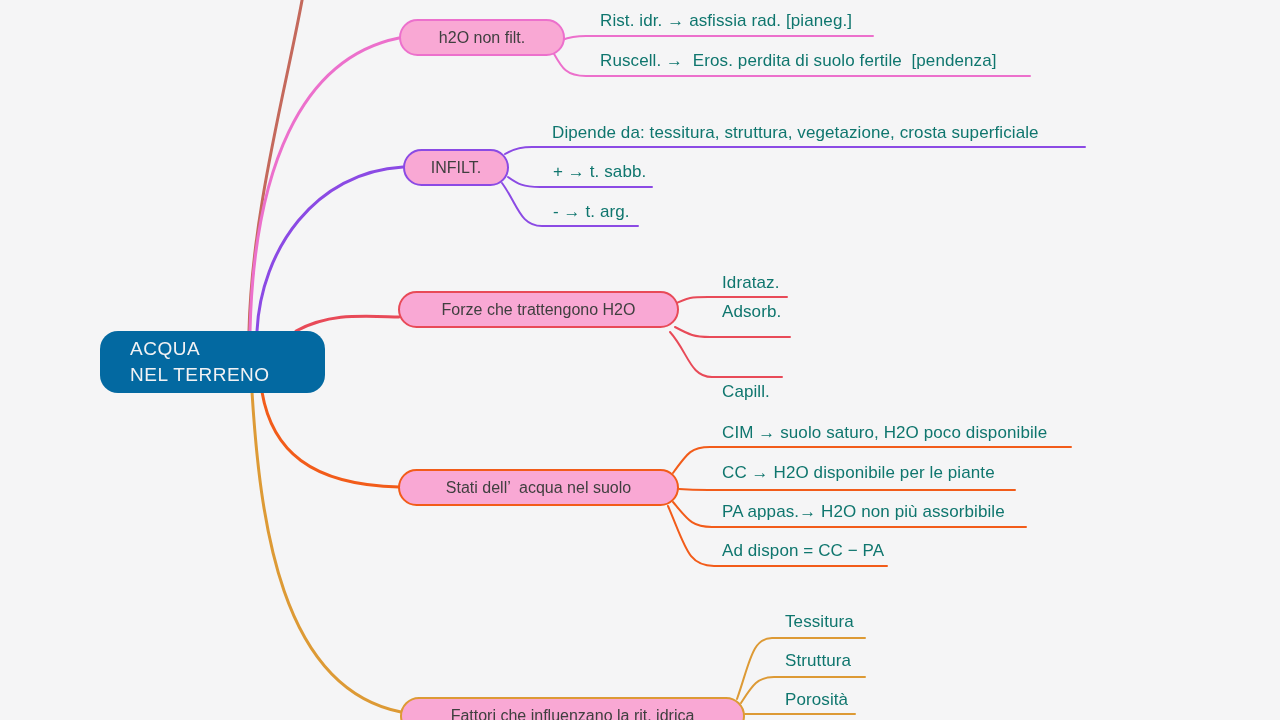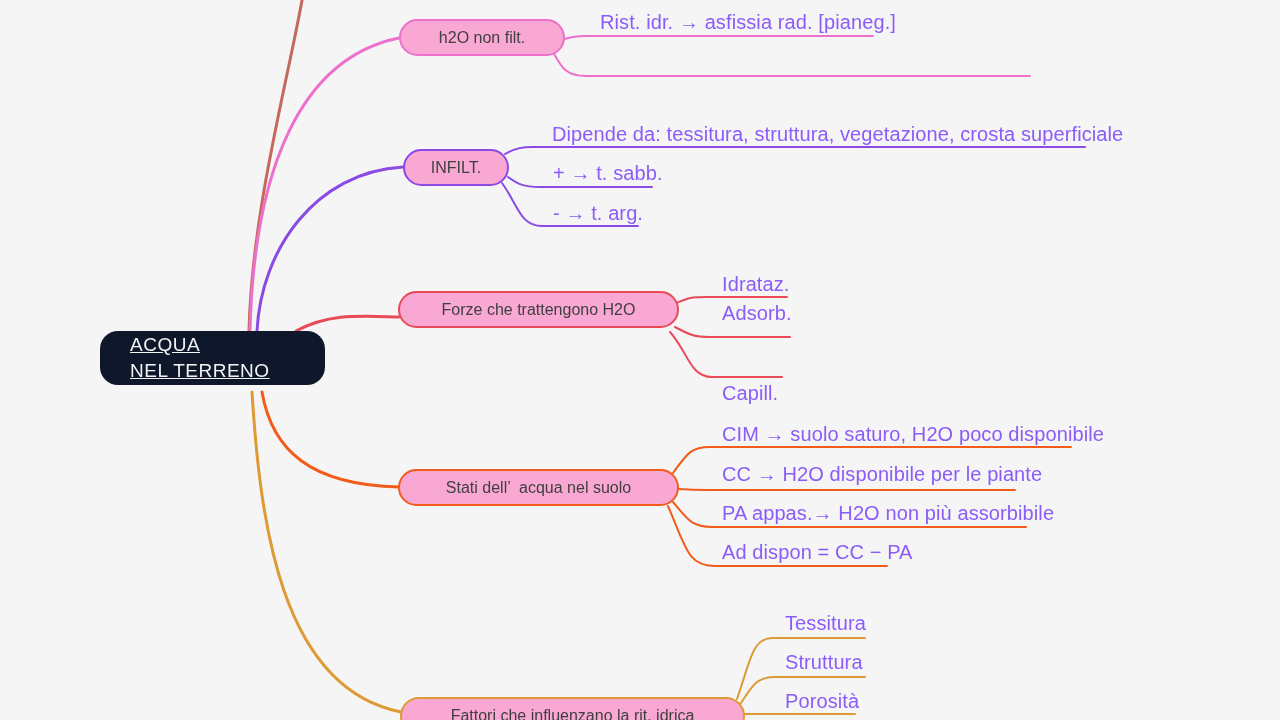--- a/index.html
+++ b/index.html
@@ -44,22 +44,22 @@
     color: #f2f2f4;
     font-size: 19px;
     justify-content: flex-start;
     padding-left: 30px;
     line-height: 26px;
     letter-spacing: 0.5px;
   }
   .child-label {
     position: absolute;
     z-index: 2;
-    color: #8b5cf6;
-    font-size: 20px;
+    color: #0f766e;
+    font-size: 17px;
     white-space: pre;
     letter-spacing: 0.1px;
   }
 </style>
 </head>
 <body>
 
 <div class="canvas" style="background-color: rgb(245, 245, 246);">
 
   <svg class="connectors" viewBox="0 0 1280 720">
@@ -85,35 +85,36 @@
     <path class="thin" d="M 673,473 C 688,452 692,447 710,447 H 1071" stroke="#f25c1a"></path>
     <path class="thin" d="M 679,489 Q 692,490 708,490 H 1015" stroke="#f25c1a"></path>
     <path class="thin" d="M 673,502 C 688,520 692,527 712,527 H 1026" stroke="#f25c1a"></path>
     <path class="thin" d="M 668,506 C 686,548 688,566 714,566 H 887" stroke="#f25c1a"></path>
 
     <path class="thin" d="M 737,699 C 750,662 752,638 772,638 H 865" stroke="#dd9a35"></path>
     <path class="thin" d="M 741,703 C 752,686 757,677 774,677 H 865" stroke="#dd9a35"></path>
     <path class="thin" d="M 745,714 Q 752,714 762,714 H 855" stroke="#dd9a35"></path>
   </svg>
 
-  <div class="topic root" style="left: 100px; top: 331px; width: 225px; height: 54px; background-color: #0f172a; text-decoration: underline;">
+  <div class="topic root" style="left: 100px; top: 331px; width: 225px; height: 62px; background-color: #0369a1;">
     <span><span>ACQUA</span><br><span>NEL TERRENO</span></span>
   </div>
 
   <div class="topic" style="left: 399px; top: 19px; width: 166px; height: 37px; border-color: rgb(236, 112, 204);">h2O non filt.</div>
 
   <div class="topic" style="left: 403px; top: 149px; width: 106px; height: 37px; border-color: rgb(139, 74, 228);">INFILT.</div>
 
   <div class="topic" style="left: 398px; top: 291px; width: 281px; height: 37px; border-color: rgb(232, 74, 88);">Forze che trattengono H2O</div>
 
   <div class="topic" style="left: 398px; top: 469px; width: 281px; height: 37px; border-color: rgb(242, 92, 26);">Stati dell’  acqua nel suolo</div>
 
   <div class="topic" style="left: 400px; top: 697px; width: 345px; height: 38px; border-color: rgb(221, 154, 53);">Fattori che influenzano la rit. idrica</div>
 
   <div class="child-label" style="left:600px; top:11px;">Rist. idr. → asfissia rad. [pianeg.]</div>
+  <div class="child-label" style="left:600px; top:51px;">Ruscell. →  Eros. perdita di suolo fertile  [pendenza]</div>
 
   <div class="child-label" style="left:552px; top:123px;">Dipende da: tessitura, struttura, vegetazione, crosta superficiale</div>
   <div class="child-label" style="left:553px; top:162px;">+ → t. sabb.</div>
   <div class="child-label" style="left:553px; top:202px;">- → t. arg.</div>
 
   <div class="child-label" style="left:722px; top:273px;">Idrataz.</div>
   <div class="child-label" style="left:722px; top:302px;">Adsorb.</div>
   <div class="child-label" style="left:722px; top:353px;margin-top:29px;">Capill.</div>
 
   <div class="child-label" style="left:722px; top:423px;">CIM → suolo saturo, H2O poco disponibile</div>

